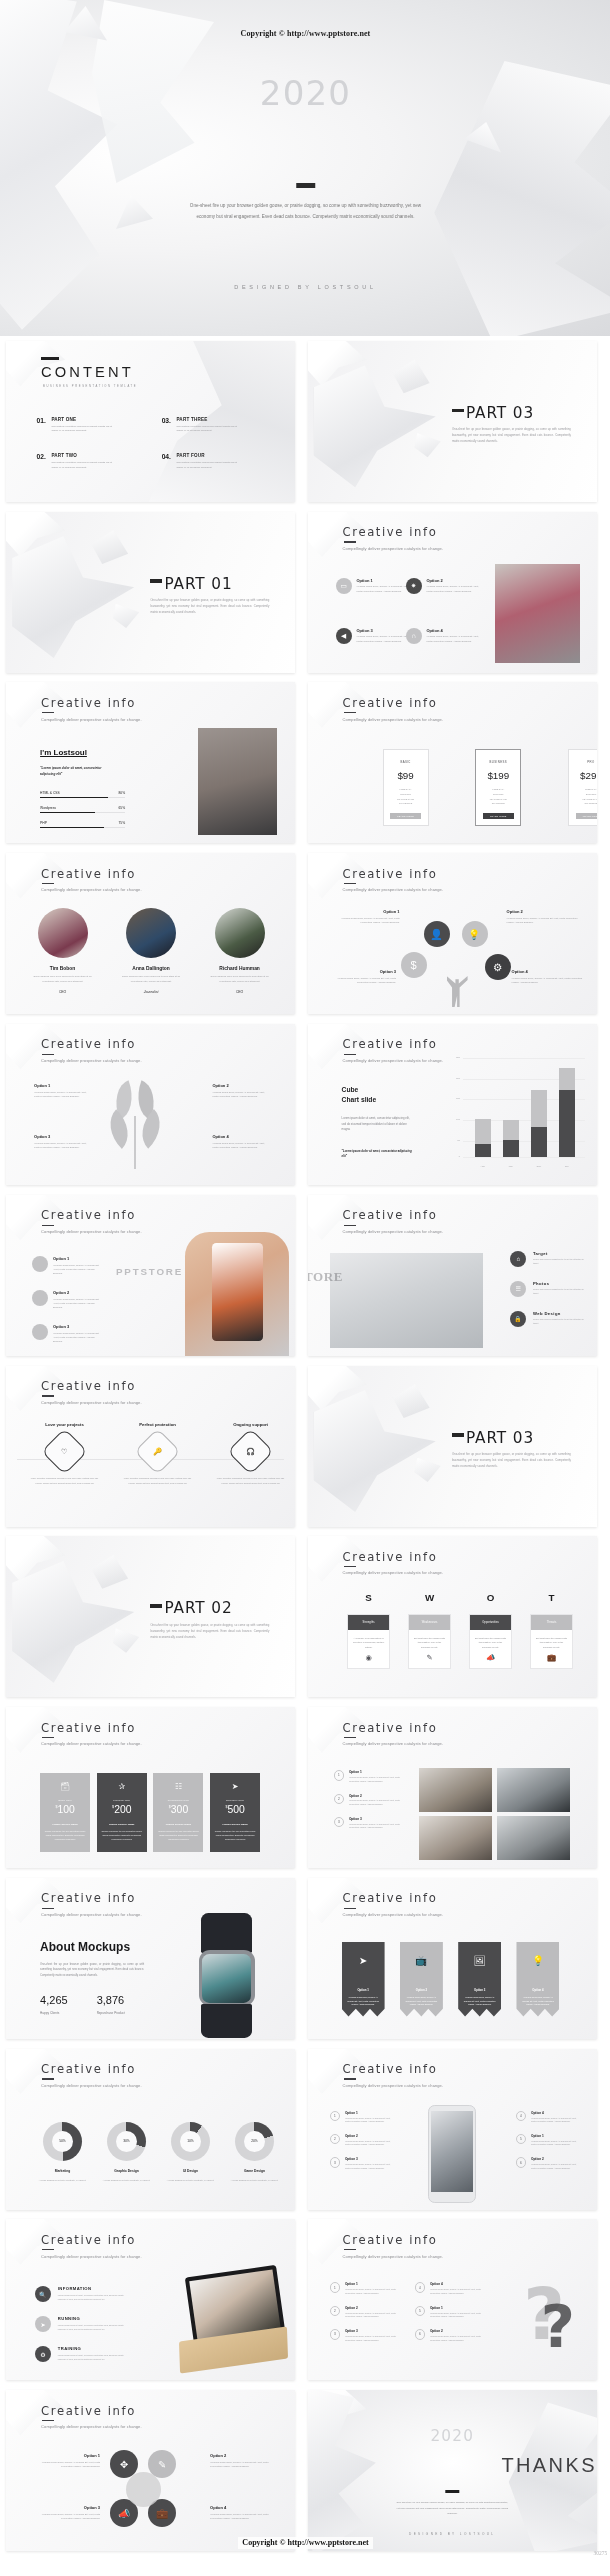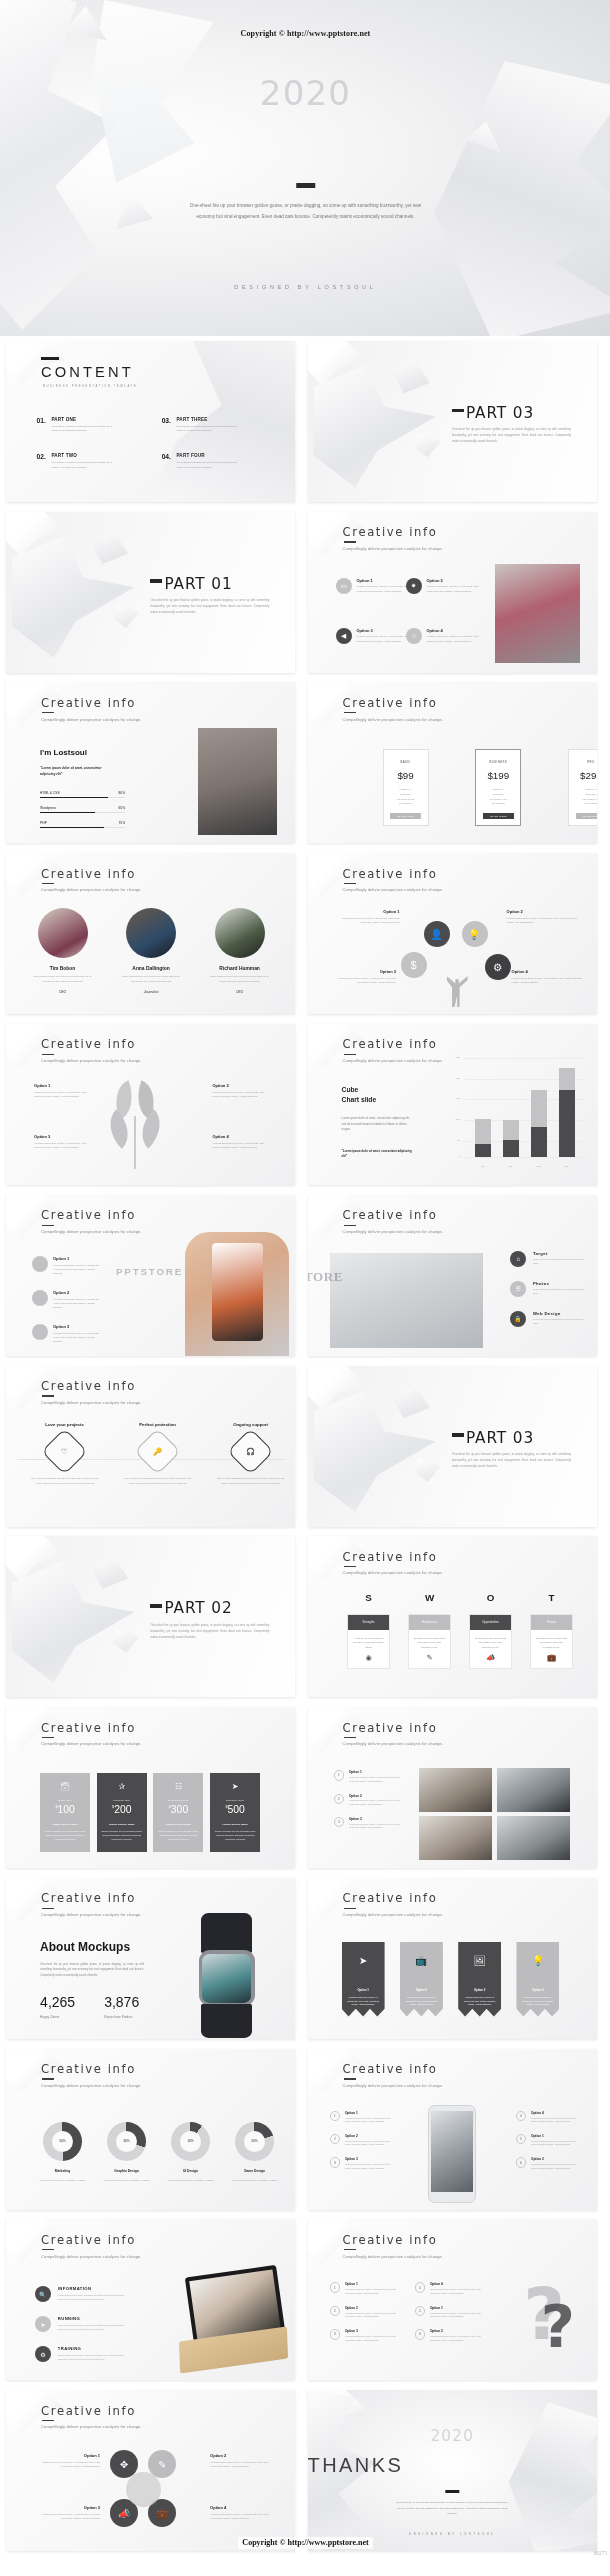--- a/index.html
+++ b/index.html
@@ -139,21 +139,21 @@
     width: 16px; height:16px; border-radius:50%; flex:0 0 16px;
     display:flex; align-items:center; justify-content:center;
     color:#fff; font-size:6.7px;
   }
   .circ.dark { background:#4a4a4a; }
   .circ.light { background:#c2c2c4; }
   .opt-h { font-size:4px; font-weight:bold; color:#242426; margin-bottom:1.8px;}
   .opt-p { font-size:2.3px; line-height:1.85; color:#9d9da1; width:56px;}
 
   
-  .pf-name { position:absolute; left:34px; top:66px; font-size:8px; font-weight:bold; color:#161618;}
+  .pf-name { position:absolute; left:34px; top:66px; font-size:8px; font-weight:bold; color:#161618;text-decoration:underline;}
   .pf-quote { position:absolute; left:34px; top:84px; width:73px; font-size:3.1px; font-style:italic; font-weight:bold; color:#2a2a2c; line-height:1.9;}
   .skills { position:absolute; left:34px; top:109px; width:85px;}
   .skill { margin-bottom:8px;}
   .skill-top { display:flex; justify-content:space-between; font-size:3.3px; color:#222; margin-bottom:1.8px;}
   .skill-bar { height:1.2px; background:#e2e2e4; position:relative;}
   .skill-fill { position:absolute; left:0; top:0; height:1.2px; background:#1f1f1f;}
 
   
   .price-wrap { position:absolute; left:35px; top:67px; display:flex; gap:6.7px;}
   .price-card { width:46px; height:77px; border:0.6px solid #e0e0e2; background:#fff; text-align:center; padding-top:9.2px;margin-left:40px;}
@@ -214,21 +214,21 @@
   .nc-lab { font-size:2.3px; letter-spacing:0.2px; margin-bottom:2.4px; opacity:.92;}
   .nc-val { font-size:10.4px; font-weight:400; margin-bottom:8.5px;}
   .nc-val sup { font-size:3.7px; vertical-align: 5.5px;}
   .nc-sn { font-size:2.5px; font-weight:bold; margin-bottom:3.7px;}
   .nc-p { font-size:2.1px; line-height:1.85; padding:0 4.3px; opacity:.9;}
 
   
   .am-h { position:absolute; left:34px; top:62px; font-size:12px; font-weight:bold; color:#18181a;}
   .am-p { position:absolute; left:34px; top:84px; width:104px; font-size:2.6px; line-height:2.1; color:#8b8b8f; text-align:justify;}
   .am-stats { position:absolute; left:34px; top:116px; display:flex; gap:29px;}
-  .am-num { font-size:14px; color:#18181a; margin-bottom:4.9px;}
+  .am-num { font-size:11px; color:#18181a; margin-bottom:4.9px;}
   .am-lab { font-size:3.1px; color:#7d7d81;}
 
   
   .donuts { position:absolute; left:24.4px; top:73px; width:256px; display:flex; justify-content:space-around;}
   .donut-item { width:59px; text-align:center;}
   .donut { width:39px;height:39px;border-radius:50%; margin:0 auto 8.5px; position:relative; display:flex;align-items:center;justify-content:center;}
   .donut::after { content:""; position:absolute; left:9.2px; top:9.2px; width:21px;height:21px;border-radius:50%; background:#fafafb;}
   .donut span { position:relative; z-index:2; font-size:3.3px; color:#2b2b2d;}
   .donut-h { font-size:3.3px; font-weight:bold; color:#1d1d1f; margin-bottom:4.3px;}
   .donut-p { font-size:2.2px; line-height:1.9; color:#9d9da1;}
@@ -253,21 +253,21 @@
   .numlist { position:absolute; }
   .nl-row { display:flex; gap:4.9px; margin-bottom:10.4px;}
   .nl-n { width:10.4px;height:10.4px;border-radius:50%;border:0.6px solid #c9c9cb; flex:0 0 10.4px; display:flex;align-items:center;justify-content:center; font-size:3.1px; color:#5a5a5e;}
   .nl-h { font-size:3.2px; font-weight:bold; color:#1f1f21; margin-bottom:1.8px;}
   .nl-p { font-size:2px; line-height:1.8; color:#a2a2a6; width:56px;}
 
   
   .thanks { position:relative; width:100%; height:161px; overflow:hidden;
             background: radial-gradient(ellipse at 50% 45%, #ffffff 0%, #f4f4f5 45%, #e4e5e8 100%);}
   .th-year { position:absolute; top:37px; width:100%; text-align:center; font-size:15.3px; color:#d3d4d7; font-family:"DejaVu Sans",sans-serif; letter-spacing:1.2px;}
-  .th-title { position:absolute; top:64px; width:100%; text-align:left; font-size:20px; color:#3f3f41; letter-spacing:2.4px;}
+  .th-title { position:absolute; top:64px; width:100%; text-align:right; font-size:20px; color:#3f3f41; letter-spacing:2.4px;}
   .th-rule { position:absolute; top:100px; left:50%; transform:translateX(-50%); width:13.4px;height:3.1px;background:#1f1f1f;}
   .th-desc { position:absolute; top:110px; left:50%; transform:translateX(-50%); width:113px; text-align:center; font-size:2.4px; line-height:2.2; color:#8c8c90;}
   .th-credit { position:absolute; top:142px; width:100%; text-align:center; font-size:3.1px; letter-spacing:2.4px; color:#8d8d90;}
   .th-num { position:absolute; right:2.4px; bottom:1.2px; font-size:5.5px; color:#b6b6b9; font-family:"Liberation Serif",serif;}
 
   
   .footer-cr {
     position:absolute; bottom:8.5px; left:0; width:100%; text-align:center;
     font-size:8px; font-weight:bold; color:#111;
     font-family:"Liberation Serif", serif; z-index:60;

